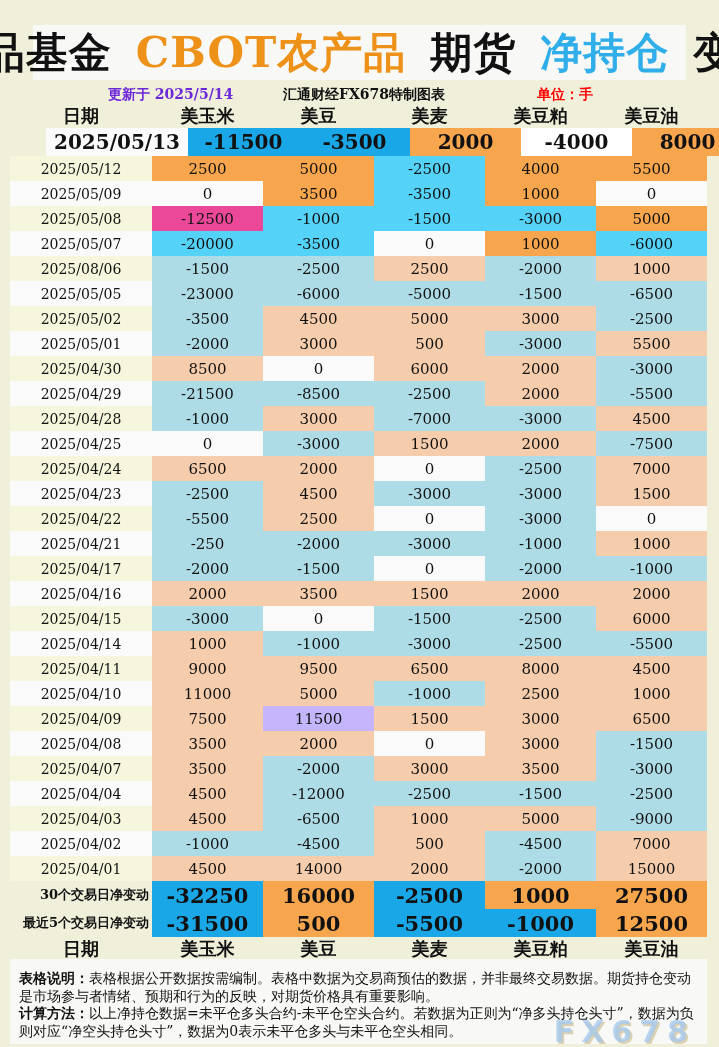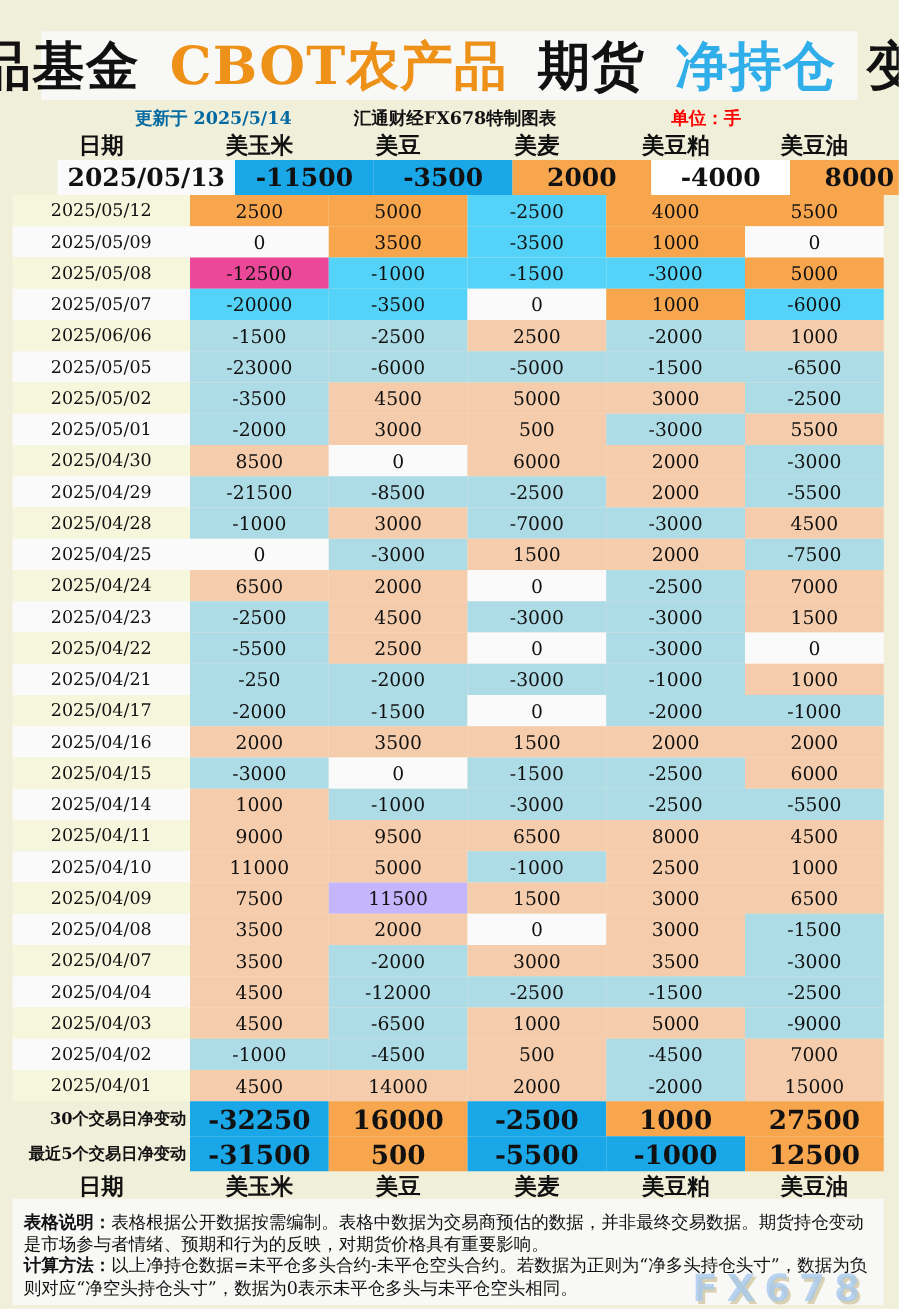--- a/index.html
+++ b/index.html
@@ -62,21 +62,21 @@
 
   <div class="title-box" style="background: rgb(248, 248, 246); gap: 24px;">
       <span class="seg" style="color: rgb(17, 17, 17);">商品基金</span>
       <span class="seg" style="color: rgb(237, 145, 24);">CBOT农产品</span>
       <span class="seg" style="color: rgb(17, 17, 17);">期货</span>
       <span class="seg" style="color: rgb(47, 174, 233);">净持仓</span>
       <span class="seg" style="color: rgb(17, 17, 17);">变动</span>
     </div>
 
   <div class="meta-row">
-    <span class="meta-updated" style="color: #0369a1;">更新于 2025/5/14</span>
+    <span class="meta-updated" style="color: #6d28d9;">更新于 2025/5/14</span>
     <span class="meta-source">汇通财经FX678特制图表</span>
     <span class="meta-unit" style="color: rgb(255, 0, 0);">单位：手</span>
   </div>
 
   <div class="table-wrap">
     <div class="hrow top">
       <div class="hcell">日期</div>
       <div class="hcell">美玉米</div>
       <div class="hcell">美豆</div>
       <div class="hcell">美麦</div>
@@ -119,21 +119,21 @@
         </div>
         <div class="trow">
           <div class="cell date" style="background: rgb(250, 250, 250);">2025/05/07</div>
           <div class="cell val" style="background: rgb(85, 210, 247);">-20000</div>
           <div class="cell val" style="background: rgb(85, 210, 247);">-3500</div>
           <div class="cell val" style="background: rgb(250, 250, 250);">0</div>
           <div class="cell val" style="background: rgb(247, 166, 78);">1000</div>
           <div class="cell val" style="background: rgb(85, 210, 247);">-6000</div>
         </div>
         <div class="trow">
-          <div class="cell date" style="background: rgb(246, 246, 221);">2025/06/06</div>
+          <div class="cell date" style="background: rgb(246, 246, 221);">2025/08/06</div>
           <div class="cell val" style="background: rgb(174, 220, 230);">-1500</div>
           <div class="cell val" style="background: rgb(174, 220, 230);">-2500</div>
           <div class="cell val" style="background: rgb(246, 205, 172);">2500</div>
           <div class="cell val" style="background: rgb(174, 220, 230);">-2000</div>
           <div class="cell val" style="background: rgb(246, 205, 172);">1000</div>
         </div>
         <div class="trow">
           <div class="cell date" style="background: rgb(250, 250, 250);">2025/05/05</div>
           <div class="cell val" style="background: rgb(174, 220, 230);">-23000</div>
           <div class="cell val" style="background: rgb(174, 220, 230);">-6000</div>

